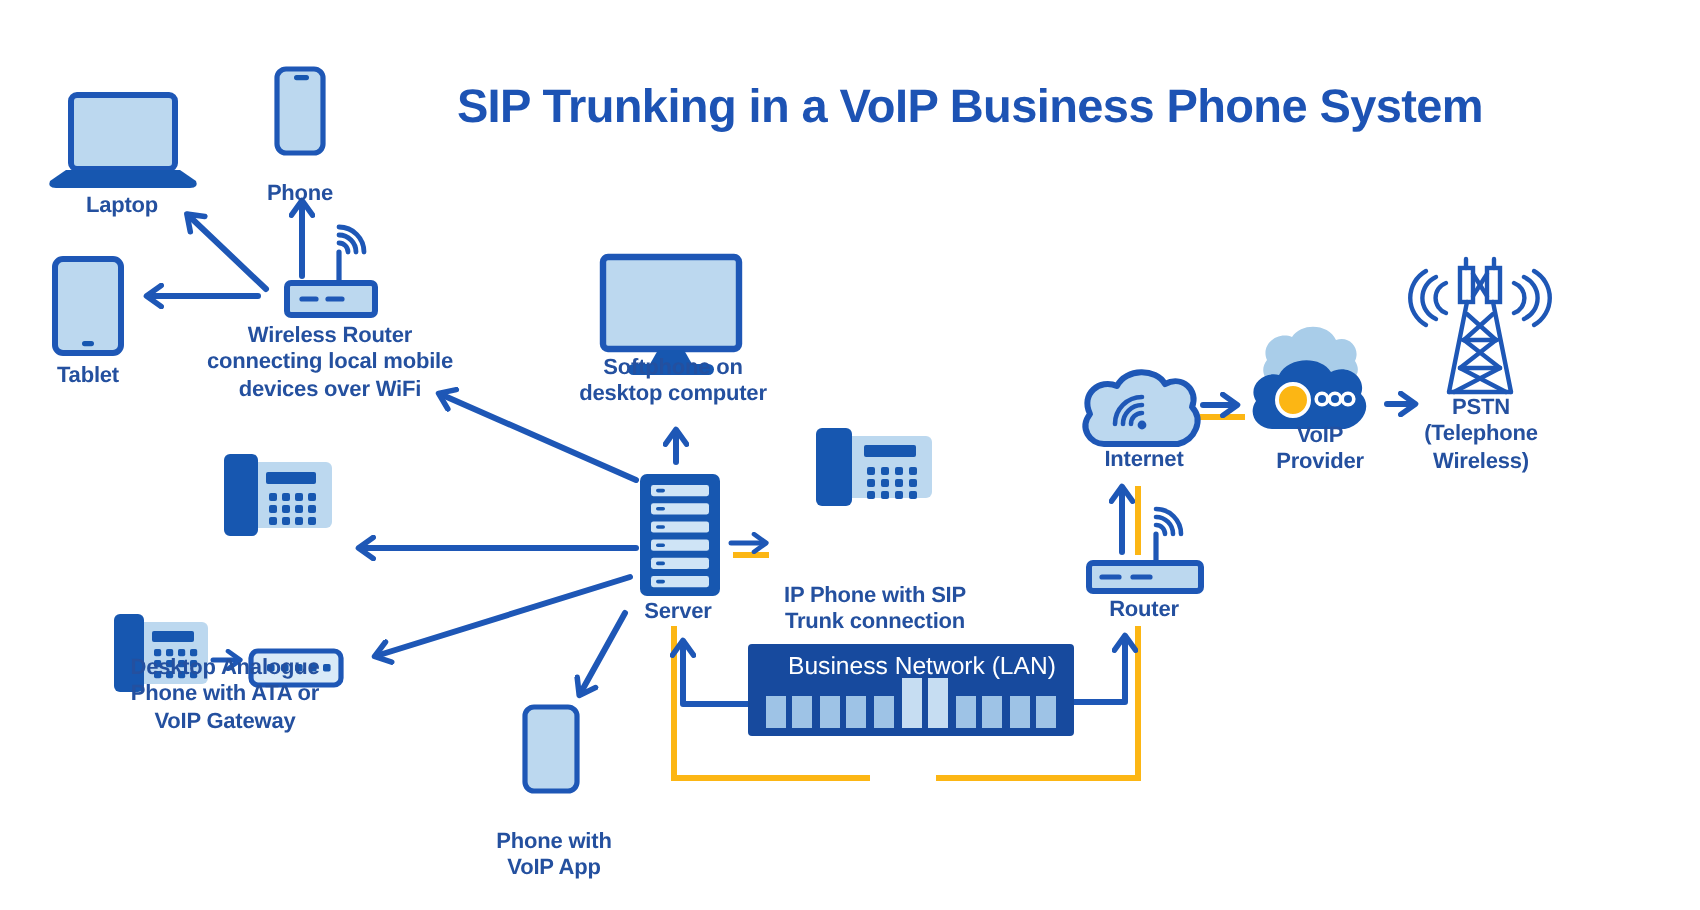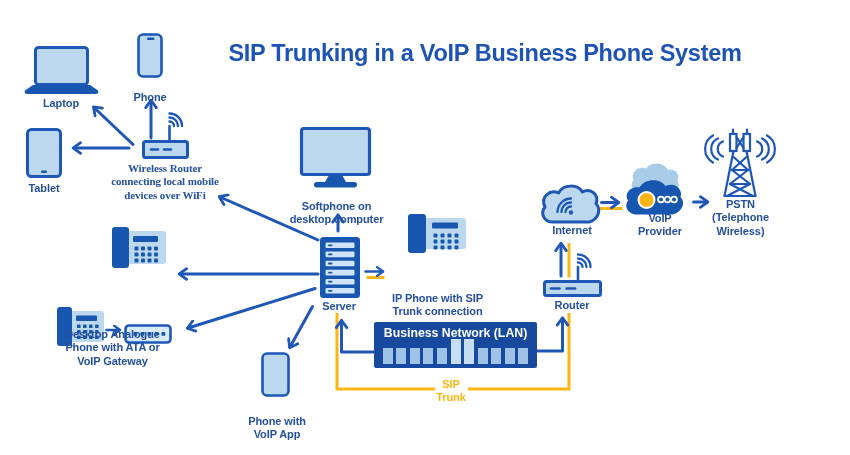--- a/index.html
+++ b/index.html
@@ -6,22 +6,22 @@
   .canvas{position:relative;width:850px;height:455px;background:#ffffff;overflow:hidden;
           font-family:"Liberation Sans",sans-serif;}
   .overlay{position:absolute;left:0;top:0;width:850px;height:455px;}
   .title{position:absolute;left:145px;top:40px;width:680px;text-align:center;
          font-size:23.5px;font-weight:800;color:#1d53b4;letter-spacing:-0.3px;}
   .lbl{position:absolute;text-align:center;font-size:11px;line-height:1.22;font-weight:700;
        color:#24509f;white-space:pre-line;letter-spacing:-0.1px;}
   .ylbl{color:#fcb614;}
   .lan{position:absolute;left:374px;top:322px;width:163px;height:46px;background:#174a9e;
        border-radius:2px;}
-  .lan-title{position:absolute;top:4px;left:0;right:0;text-align:center;color:#ffffff;
-             font-size:12.3px;font-weight:700;z-index:2;white-space:pre-line;}
+  .lan-title{position:absolute;top:4px;left:0;right:0;color:#ffffff;
+             font-size:12.3px;font-weight:400;z-index:2;white-space:pre-line;padding-left:20px;}
   .lan-ports{position:absolute;bottom:4px;left:0;right:0;display:flex;justify-content:center;
              align-items:flex-end;gap:3.6px;z-index:1;}
   .port{width:10px;height:16px;background:#9ec3e6;}
   .port.tall{height:25px;background:#c6ddf2;}
 </style>
 </head>
 <body>
 
 <div class="canvas">
 
@@ -255,35 +255,33 @@
       <div class="port"></div>
       <div class="port"></div>
     </div>
   </div>
 
   <div class="title">SIP Trunking in a VoIP Business Phone System</div>
 
   <div class="lbl" style="left:21px;top:97px;width:80px;">Laptop</div>
   <div class="lbl" style="left:110px;top:79px;width:80px;margin-top:12px;">Phone</div>
   <div class="lbl" style="left:4px;top:182px;width:80px;">Tablet</div>
-  <div class="lbl" style="left:95px;top:162px;width:140px;font-family:Liberation Serif, serif;">Wireless Router
+  <div class="lbl" style="left:95px;top:162px;width:140px;">Wireless Router
 connecting local mobile
 devices over WiFi</div>
   <div class="lbl" style="left:40px;top:328px;width:145px;">Desktop Analogue
 Phone with ATA or
 VoIP Gateway</div>
-  <div class="lbl" style="left:264px;top:200px;width:145px;">Softphone on
+  <div class="lbl" style="left:264px;top:178px;width:145px;">Softphone on
 desktop computer</div>
   <div class="lbl" style="left:309px;top:300px;width:60px;">Server</div>
   <div class="lbl" style="left:365px;top:256px;width:145px;margin-top:36px;">IP Phone with SIP
 Trunk connection</div>
   <div class="lbl" style="left:217px;top:399px;width:120px;margin-top:16px;">Phone with
 VoIP App</div>
-  <div class="lbl ylbl" style="left:421px;top:378px;width:60px;">SIP
-Trunk</div>
   <div class="lbl" style="left:532px;top:224px;width:80px;">Internet</div>
   <div class="lbl" style="left:532px;top:299px;width:80px;">Router</div>
   <div class="lbl" style="left:620px;top:212px;width:80px;text-align:center;">VoIP
 Provider</div>
   <div class="lbl" style="left:693px;top:198px;width:95px;">PSTN
 (Telephone
 Wireless)</div>
 
 </div>
 

